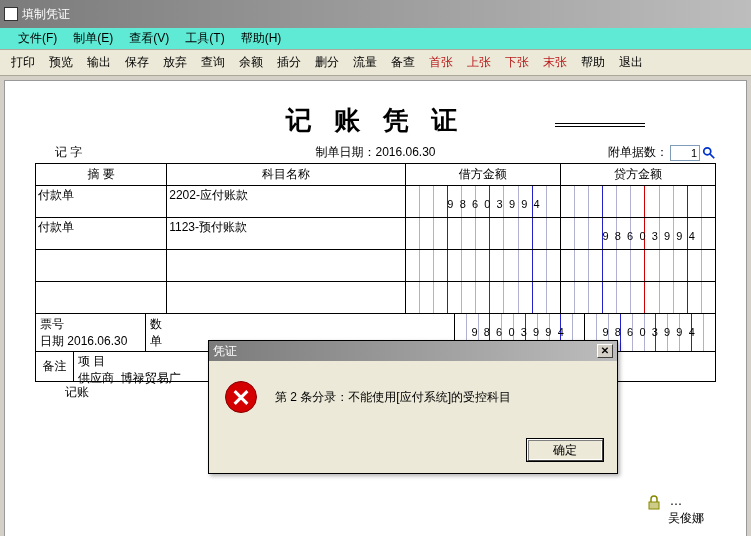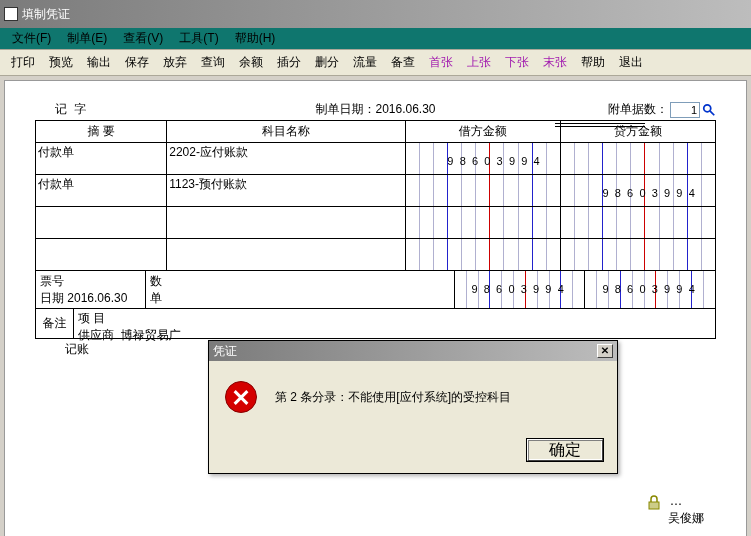--- a/index.html
+++ b/index.html
@@ -2,35 +2,35 @@
 <html><head>
 <meta charset="utf-8">
 <style>
   * { box-sizing: border-box; margin: 0; padding: 0; }
   body { font-family: "SimSun", "MS Sans Serif", sans-serif; font-size: 12px; background: #d4d0c8; width: 751px; height: 536px; overflow: hidden; position: relative; }
   
   .titlebar { background: linear-gradient(to right, #7b7b7b, #bdbdbd); height: 28px; display: flex; align-items: center; padding: 0 4px; color: #fff; }
   .titlebar-icon { width: 14px; height: 14px; background: #fff; margin-right: 4px; border: 1px solid #333; }
   .titlebar-text { flex: 1; }
   
-  .menubar { background: #0f766e; height: 22px; display: flex; align-items: center; padding: 0 4px; border-bottom: 1px solid #aca899; }
+  .menubar { background: #5eead4; height: 22px; display: flex; align-items: center; padding: 0 10px; border-bottom: 1px solid #aca899; }
   .menubar span { padding: 0 8px; cursor: default; }
   
   .toolbar { background: #ece9d8; height: 26px; display: flex; align-items: center; padding: 0 4px; border-bottom: 1px solid #aca899; }
   .toolbar span { padding: 0 7px; cursor: default; }
-  .toolbar .disabled { color: #a21caf; }
+  .toolbar .disabled { color: #b91c1c; }
   
   .content { background: #fff; margin: 4px; height: 470px; padding: 14px 30px; position: relative; border: 1px solid #999; }
   
   .doc-title { text-align: center; font-size: 26px; font-family: "KaiTi","SimSun"; font-weight: bold; letter-spacing: 8px; margin: 8px 0 6px; }
   .doc-underline-l { position: absolute; left: 550px; top: 42px; width: 90px; border-bottom: 1px solid #000; }
   .doc-underline-l2 { position: absolute; left: 550px; top: 45px; width: 90px; border-bottom: 1px solid #000; }
   
   .header-row { display: flex; align-items: center; font-size: 12px; margin-top: 6px; }
-  .header-left { width: 160px; padding-left: 20px; font-family: Liberation Mono, monospace; }
+  .header-left { width: 160px; padding-left: 20px; }
   .header-center { flex: 1; text-align: center; }
   .header-right { width: 160px; text-align: right; display: flex; align-items: center; justify-content: flex-end; gap: 2px; }
   .att-input { width: 30px; border: 1px solid #7f9db9; height: 16px; font-size: 11px; text-align: right; padding-right: 2px; }
   .mag-icon { width: 14px; height: 14px; display: inline-block; }
   
   table.voucher { border-collapse: collapse; width: 100%; margin-top: 2px; }
   table.voucher th, table.voucher td { border: 1px solid #000; font-size: 12px; }
   table.voucher th { height: 22px; font-weight: normal; }
   table.voucher td { height: 32px; vertical-align: top; padding: 1px 2px; }
   .col-summary { width: 110px; }
@@ -66,21 +66,21 @@
   .dlg-title { background: linear-gradient(to right,#7b7b7b,#bdbdbd); height: 20px; display: flex; align-items: center; color: #fff; padding: 0 4px; }
   .dlg-title .t { flex: 1; font-size: 12px; }
   .dlg-close { width: 16px; height: 14px; background: #d4d0c8; border: 1px solid #fff; border-right-color:#404040; border-bottom-color:#404040; font-size: 10px; text-align: center; line-height: 12px; color: #000; font-weight: bold; }
   .dlg-body { padding: 16px; display: flex; align-items: center; gap: 18px; min-height: 72px; }
   .err-icon { width: 32px; height: 32px; border-radius: 16px; background: #d40000; position: relative; border: 1px solid #800; }
   .err-icon::before, .err-icon::after { content:""; position:absolute; left:6px; top:14px; width:18px; height:3px; background:#fff; }
   .err-icon::before { transform: rotate(45deg); }
   .err-icon::after { transform: rotate(-45deg); }
   .dlg-msg { font-size: 12px; }
   .dlg-buttons { text-align: right; padding: 6px 14px 12px; }
-  .dlg-btn { width: 76px; height: 22px; font-size: 16px; background: #ece9d8; border: 1px solid #404040; border-top-color:#fff; border-left-color:#fff; box-shadow: 1px 1px 0 #808080 inset, -1px -1px 0 #fff inset; outline: 1px solid #000; }
+  .dlg-btn { width: 76px; height: 22px; font-size: 12px; background: #ece9d8; border: 1px solid #404040; border-top-color:#fff; border-left-color:#fff; box-shadow: 1px 1px 0 #808080 inset, -1px -1px 0 #fff inset; outline: 1px solid #000; }
 </style>
 </head>
 <body>
 
 <div class="titlebar">
   <div class="titlebar-icon"></div>
   <span class="titlebar-text">填制凭证</span>
 </div>
 
 <div class="menubar">
@@ -105,20 +105,21 @@
   <span>备查</span>
   <span class="disabled">首张</span>
   <span class="disabled">上张</span>
   <span class="disabled">下张</span>
   <span class="disabled">末张</span>
   <span>帮助</span>
   <span>退出</span>
 </div>
 
 <div class="content">
+  <div class="doc-title">记 账 凭 证</div>
   <div class="doc-underline-l"></div>
   <div class="doc-underline-l2"></div>
 
   <div class="header-row">
     <div class="header-left">记      字</div>
     <div class="header-center">
       <span>制单日期：</span><span>2016.06.30</span>
     </div>
     <div class="header-right">
       <span>附单据数：</span>

